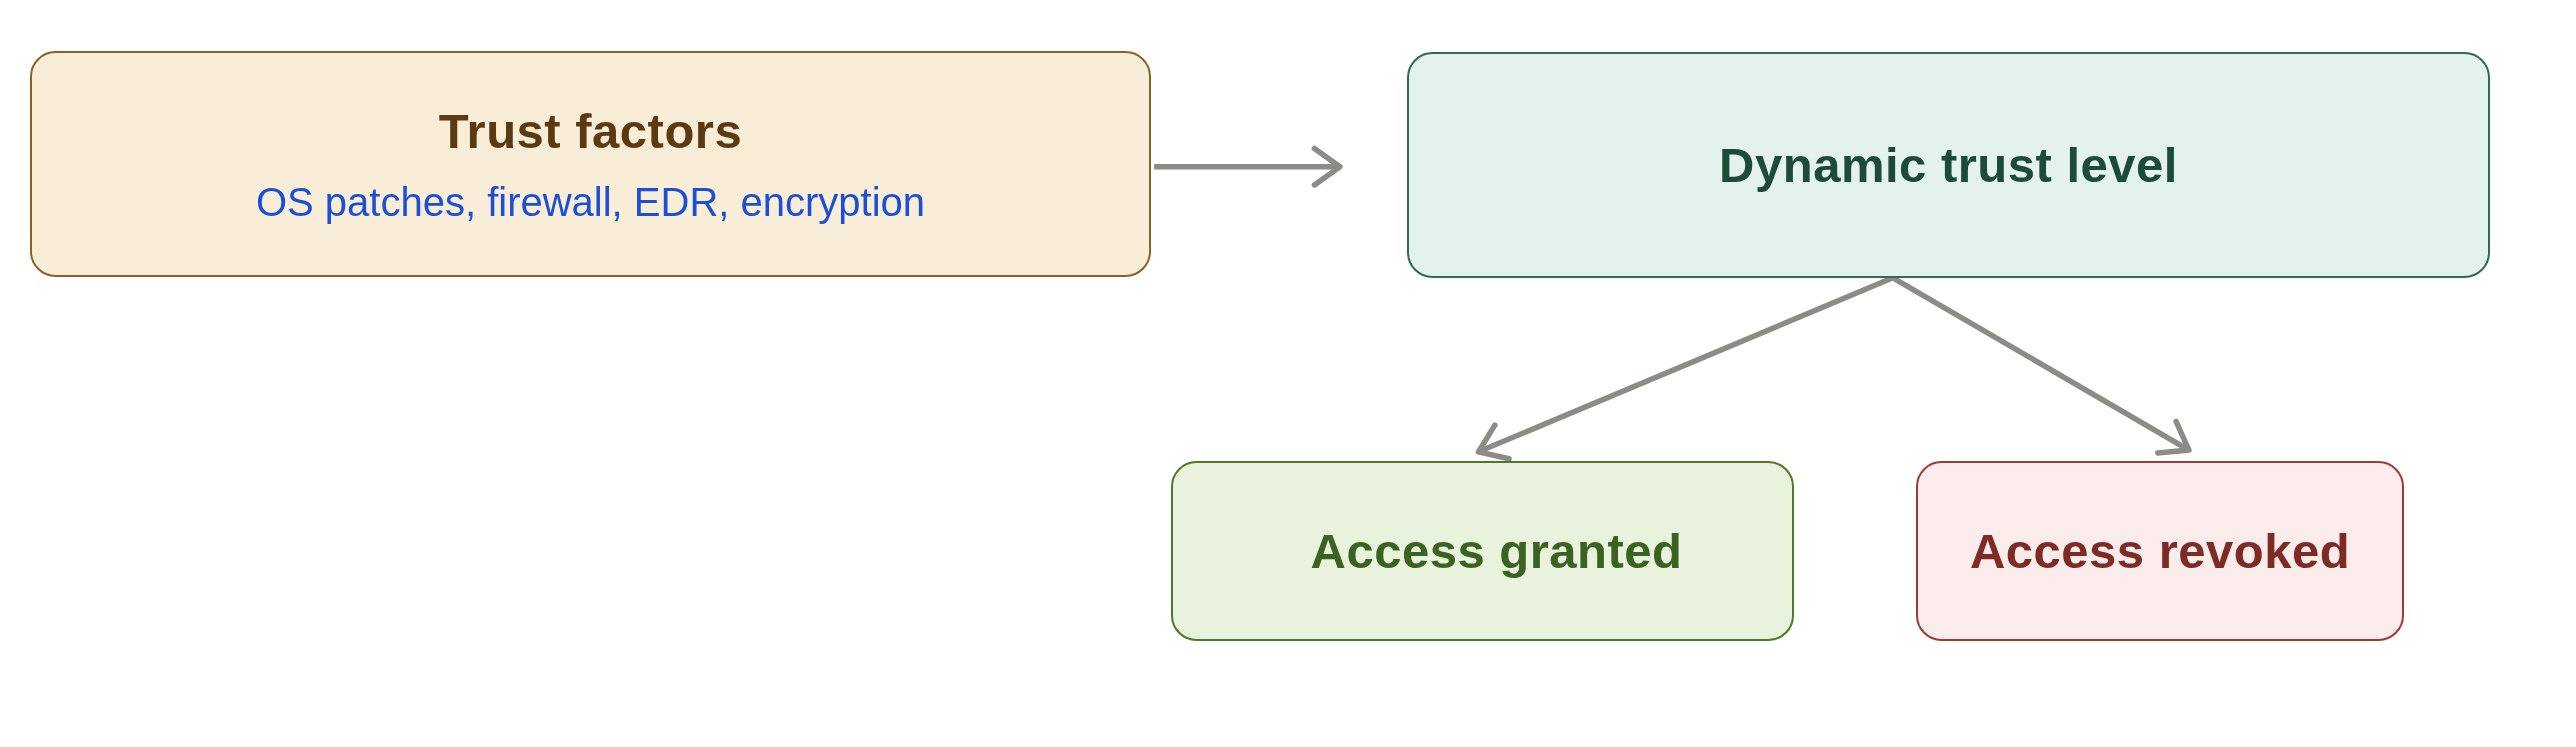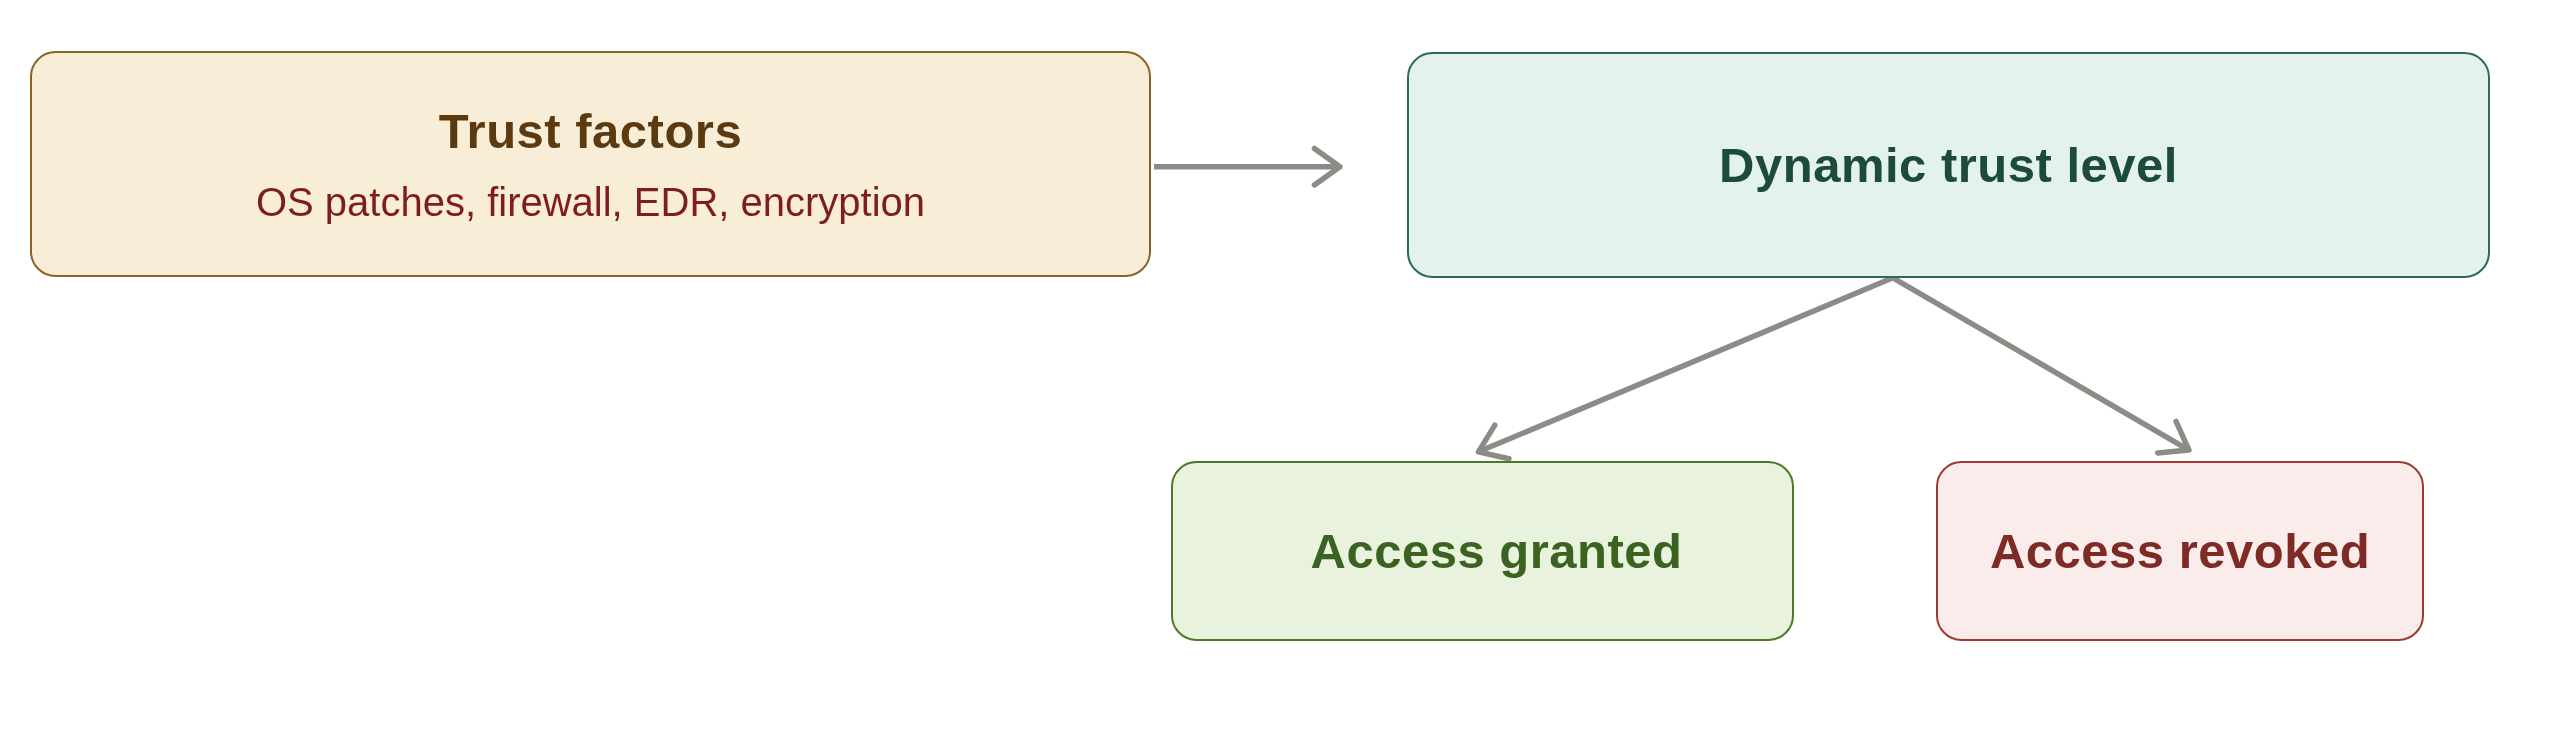--- a/index.html
+++ b/index.html
@@ -38,21 +38,21 @@
     font-weight: normal;
     line-height: 1.15;
   }
   
   .node-trust {
     left: 30px; top: 51px; width: 1121px; height: 226px;
     background: #f8eed8;
     border-color: #8a6228;
   }
   .node-trust .title    { color: #5c3a11; }
-  .node-trust .subtitle { color: #7f1d1d; }
+  .node-trust .subtitle { color: #1d4ed8; }
 
   
   .node-dynamic {
     left: 1407px; top: 52px; width: 1083px; height: 226px;
     background: #e3f2ec;
     border-color: #2e6b55;
   }
   .node-dynamic .title    { color: #1c4b3a; }
   .node-dynamic .subtitle { color: #2d6b55; }
 
@@ -63,21 +63,20 @@
     border-color: #4c7a26;
     padding-left: 28px;
   }
   .node-granted .title { color: #3a6321; }
 
   
   .node-revoked {
     left: 1916px; top: 461px; width: 488px; height: 180px;
     background: #f9eceb;
     border-color: #9e3a33;
-    margin-left: 20px;
   }
   .node-revoked .title { color: #7e2b26; }
 
   .edges {
     position: absolute;
     left: 0; top: 0;
     width: 2576px;
     height: 747px;
     pointer-events: none;
   }

